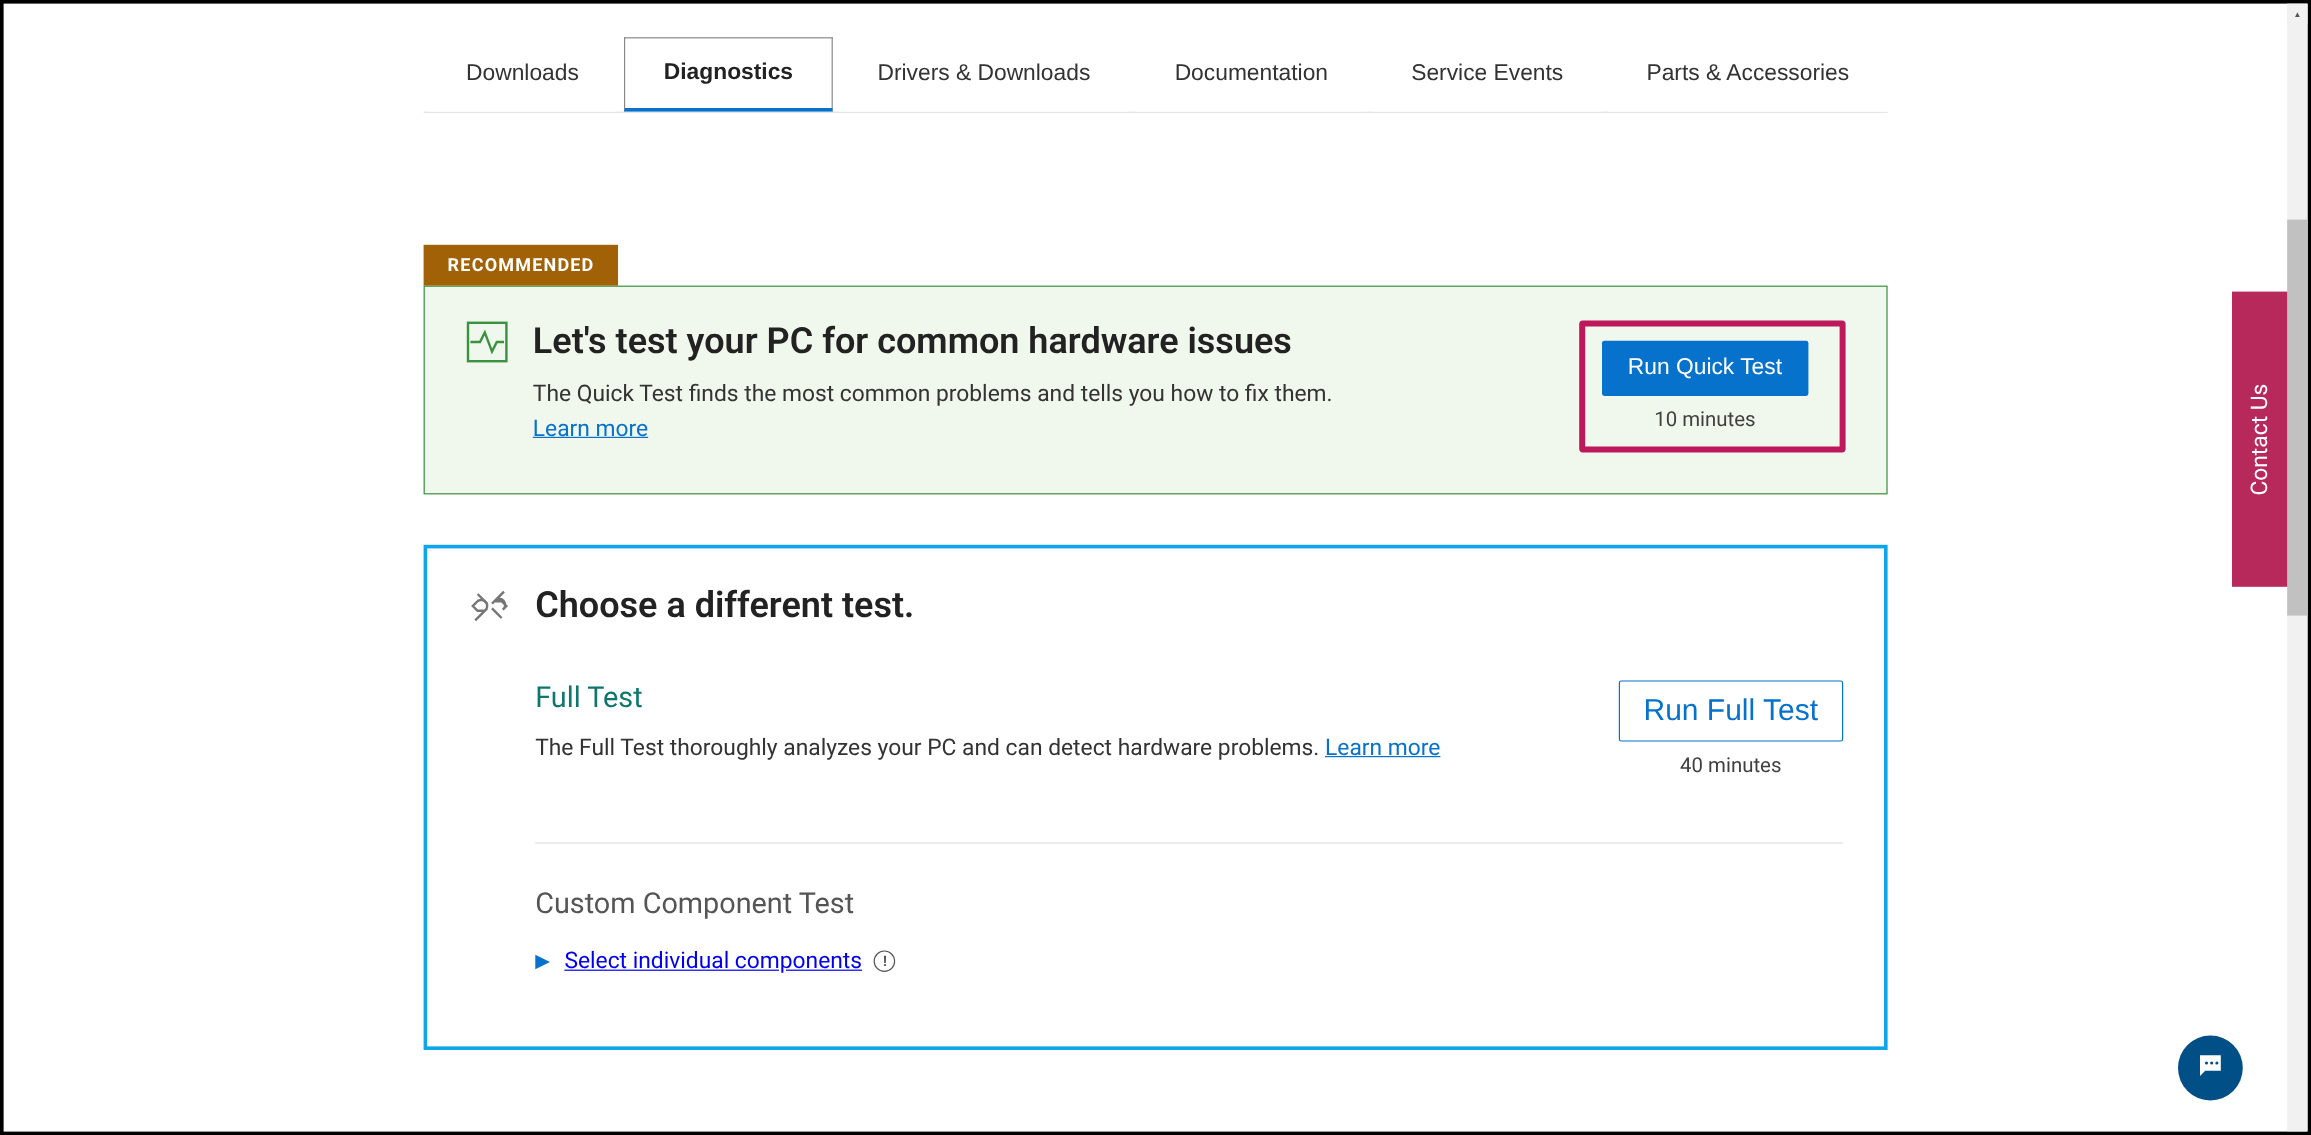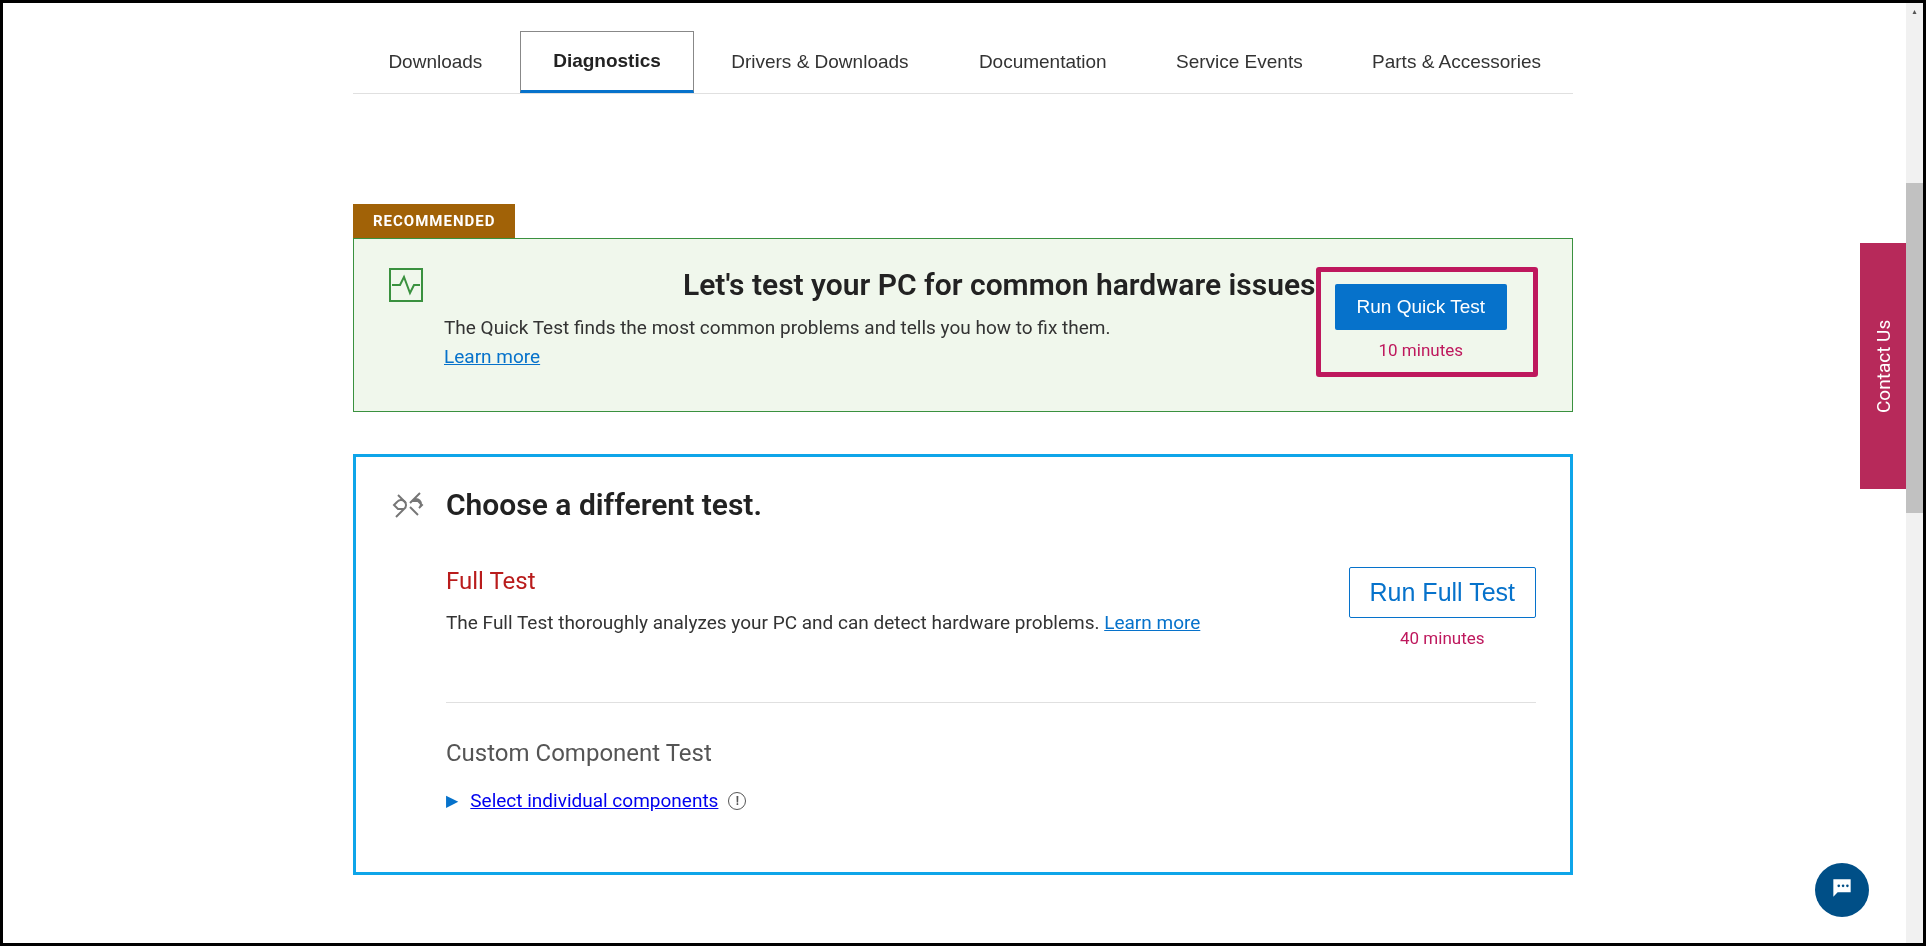--- a/index.html
+++ b/index.html
@@ -103,21 +103,20 @@
     }
     .rec-body {
       margin-left: 20px;
       flex: 1;
     }
     .rec-title {
       font-size: 30px;
       font-weight: 600;
       color: #222;
       margin-bottom: 14px;
-      text-align: right;
     }
     .rec-desc {
       font-size: 19px;
       color: #333;
       margin-bottom: 6px;
     }
     .rec-learn-more {
       font-size: 19px;
       color: #0672cb;
       text-decoration: underline;
@@ -133,21 +132,21 @@
       background: #0672cb;
       color: #fff;
       font-size: 19px;
       padding: 12px 22px;
       border: none;
       border-radius: 2px;
       cursor: pointer;
     }
     .duration-text {
       font-size: 17px;
-      color: #be185d;
+      color: #404040;
       margin-top: 10px;
     }
 
     .alt-card {
       border: 3px solid #0ea5e9;
       margin-top: 42px;
       padding: 30px 34px 60px 34px;
     }
     .alt-header-row {
       display: flex;
@@ -172,21 +171,21 @@
     .test-row {
       display: flex;
       align-items: flex-start;
       padding-bottom: 24px;
     }
     .test-info {
       flex: 1;
     }
     .test-name {
       font-size: 24px;
-      color: #b91c1c;
+      color: #0f766e;
       margin-bottom: 16px;
     }
     .test-desc {
       font-size: 19px;
       color: #333;
     }
     .test-learn-more {
       color: #0672cb;
       text-decoration: underline;
     }

